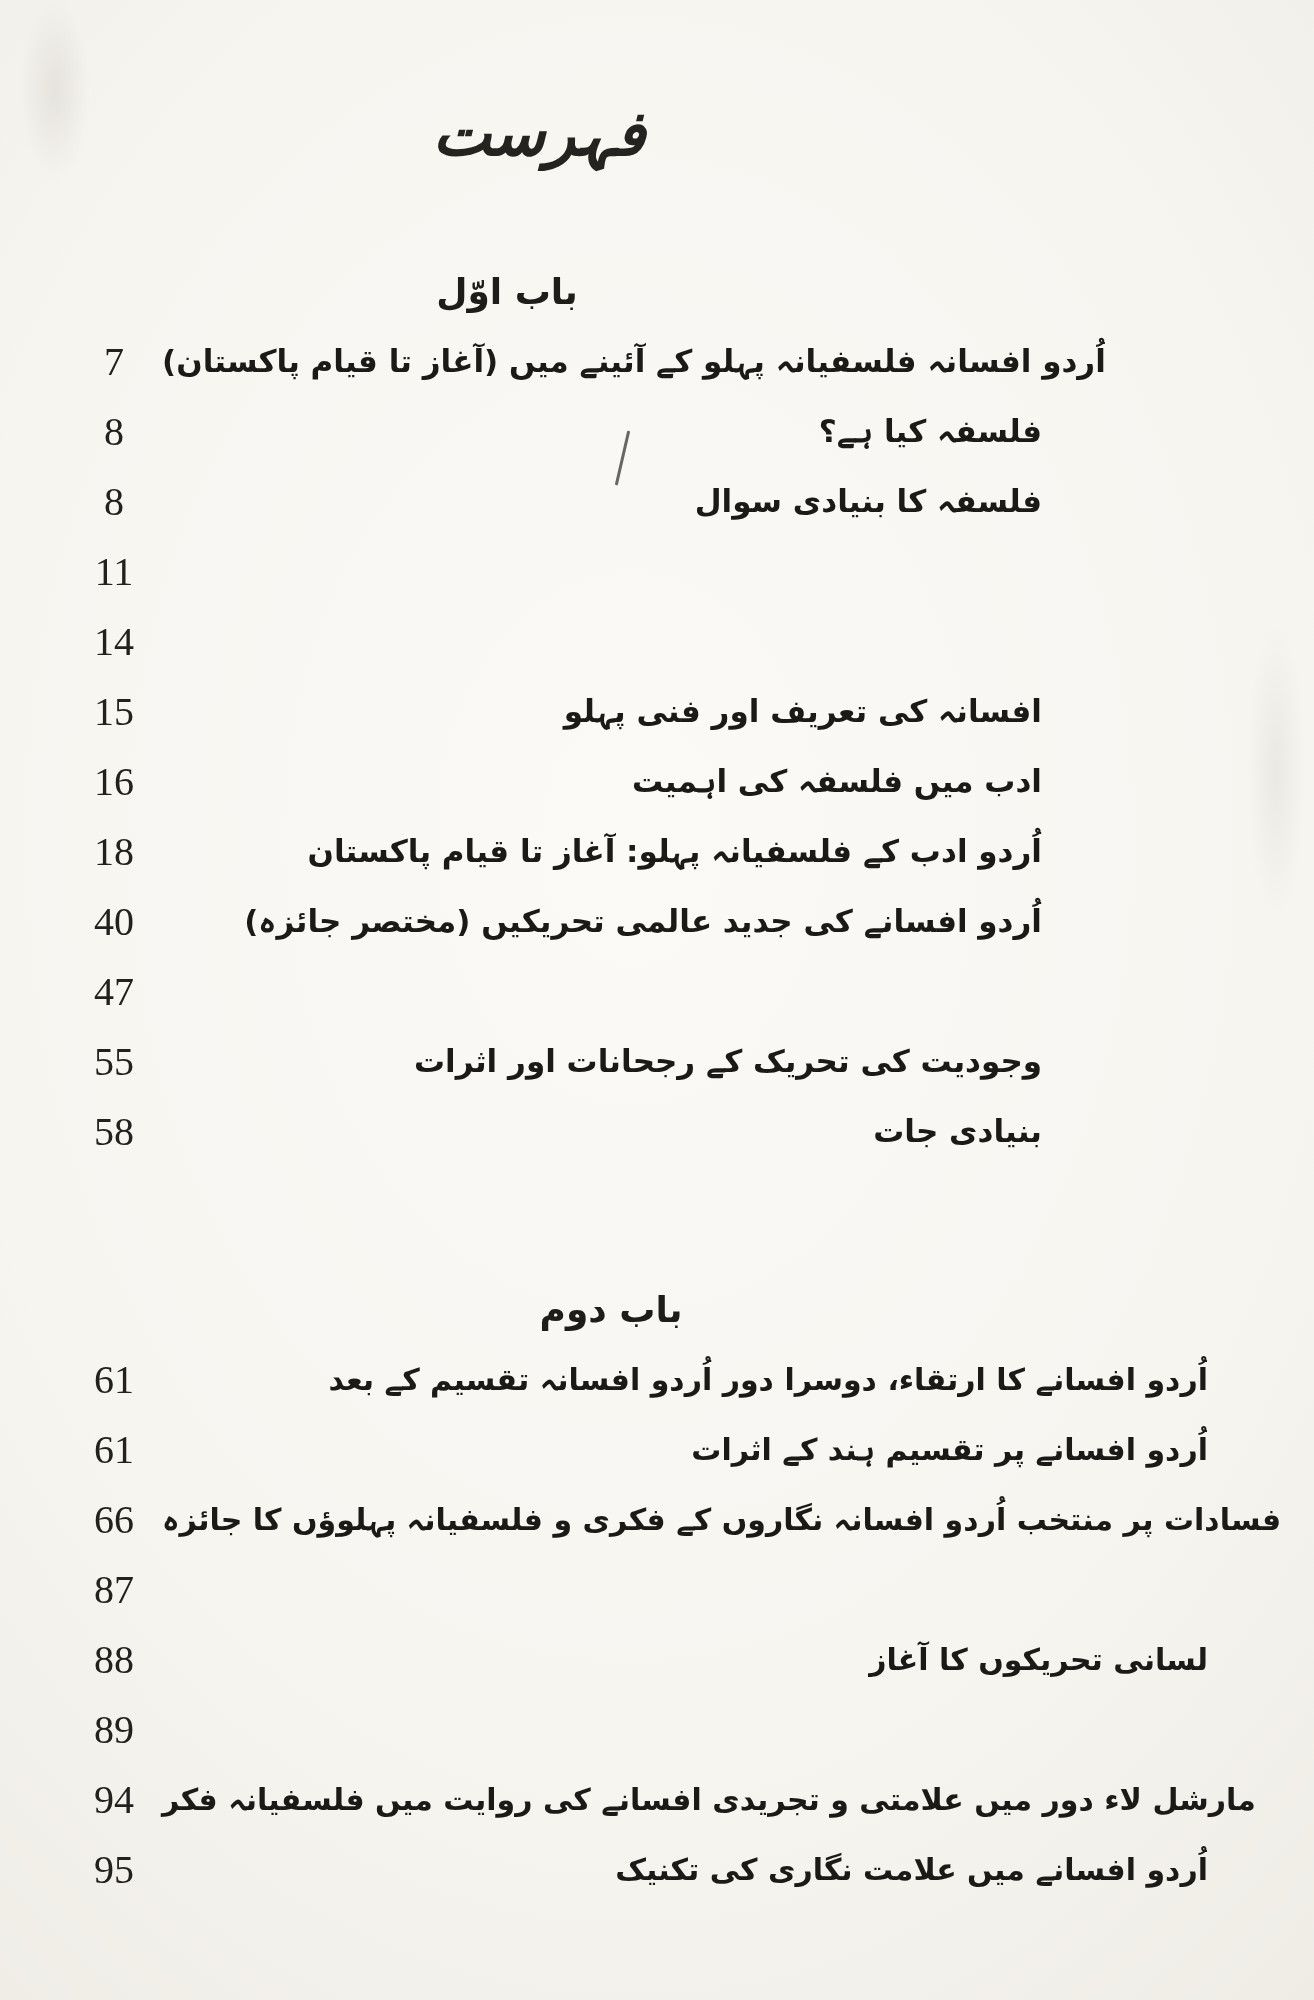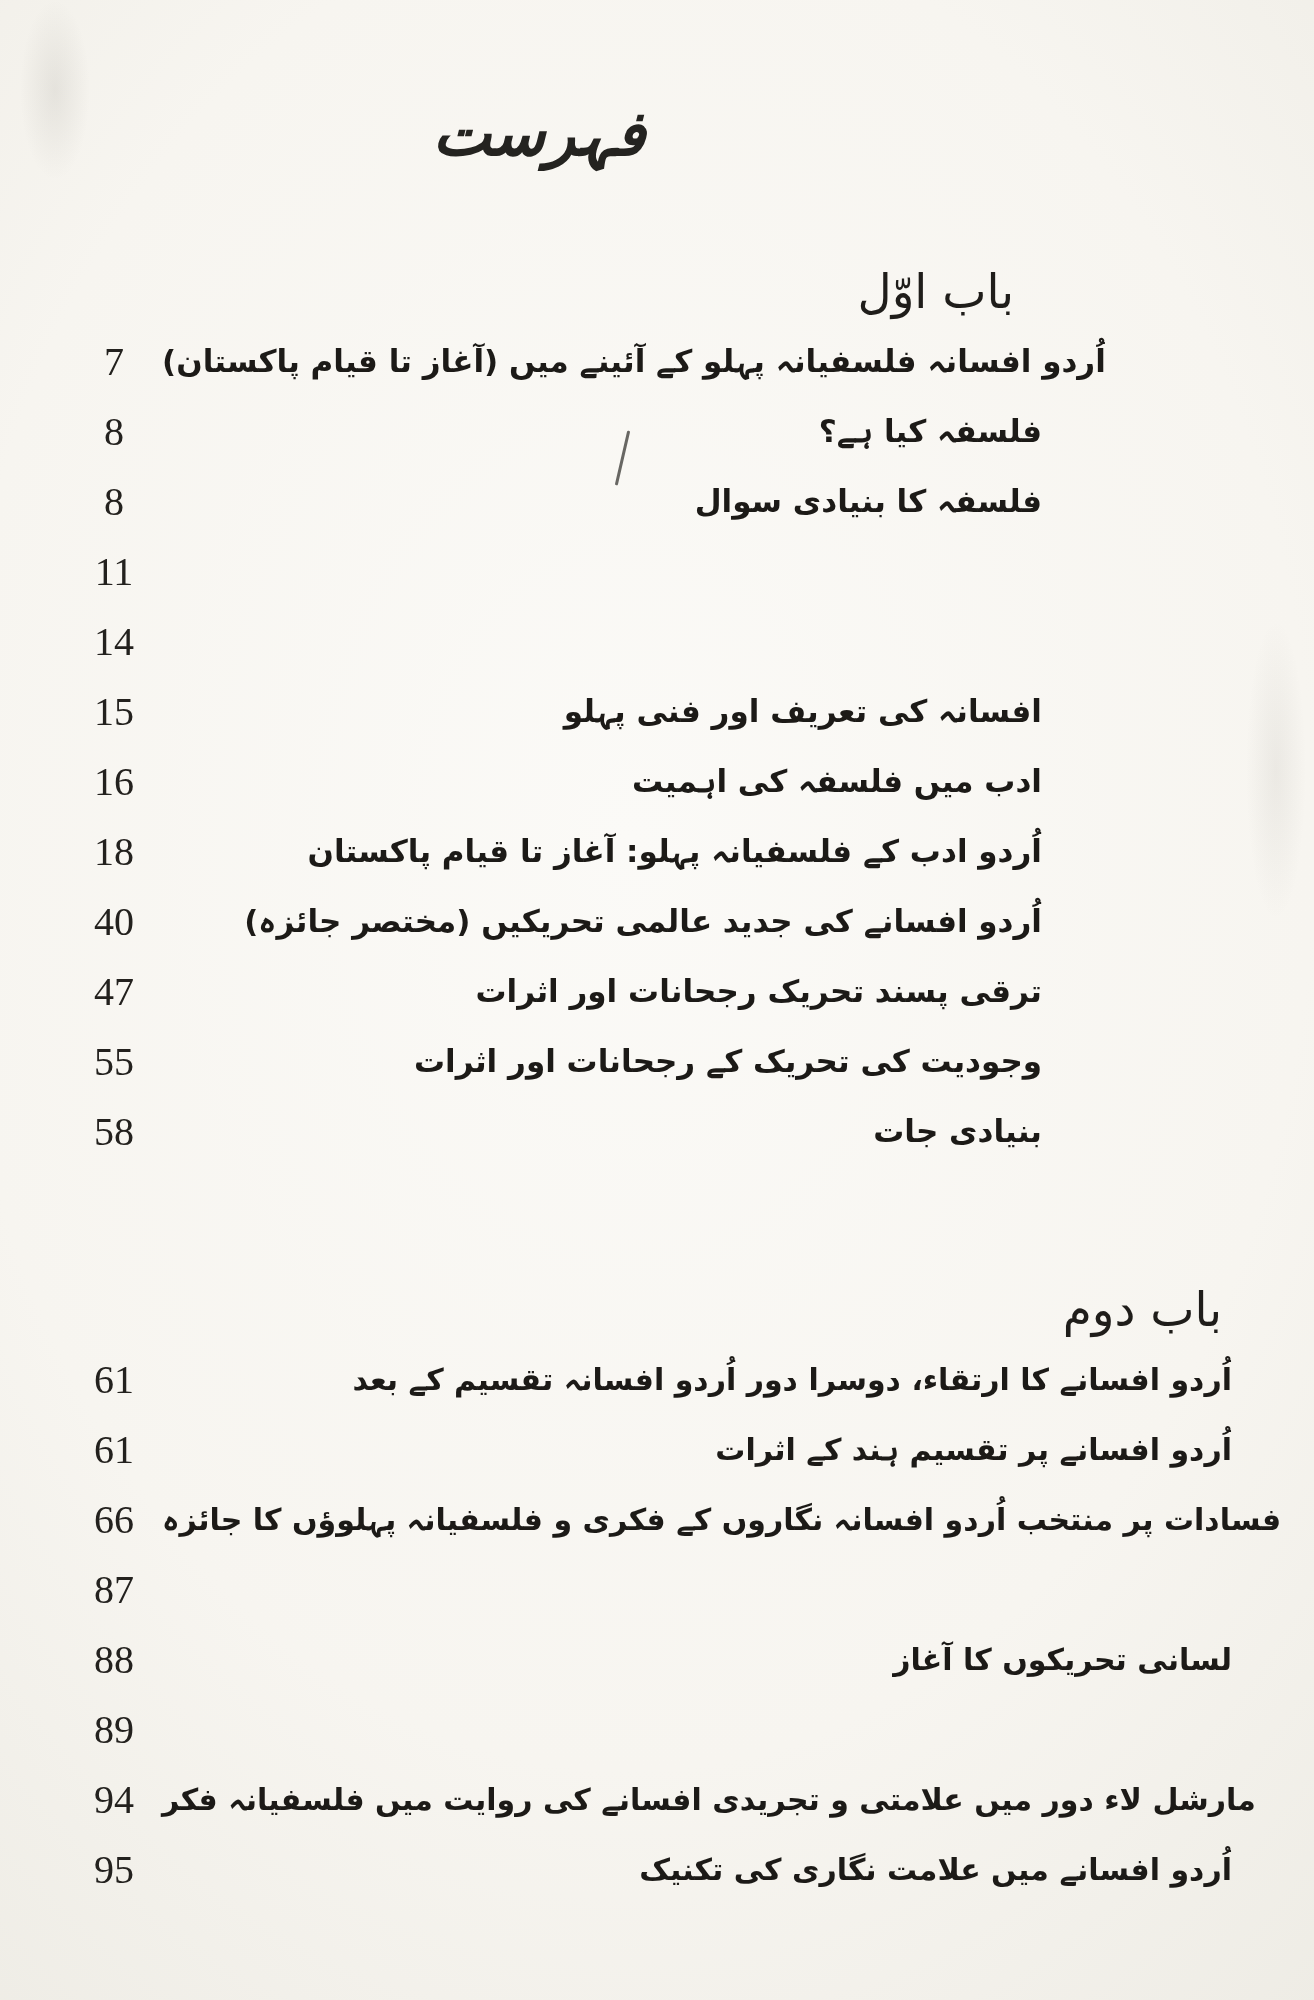--- a/index.html
+++ b/index.html
@@ -18,23 +18,23 @@
     margin-top: 78px;
     text-align: center;
     transform: translateX(-118px);
     font-size: 62px;
     font-weight: bold;
     font-style: italic;
     line-height: 112px;
     color: #242320;
   }
   .chapter-heading {
-    text-align: right;
-    font-size: 47px;
-    font-weight: normal;
+    text-align: center;
+    font-size: 36px;
+    font-weight: bold;
     line-height: 52px;
     color: #1f1d1a;
   }
   .chapter-heading.s1 { margin-top: 76px; padding-right: 300px; }
   .chapter-heading.s2 { margin-top: 118px; padding-right: 92px; }
   .toc-rows { margin-top: 8px; }
   .toc-row {
     height: 70px;
     display: flex;
     align-items: center;
@@ -51,21 +51,21 @@
   .entry-title {
     flex: 1;
     text-align: right;
     direction: rtl;
     unicode-bidi: plaintext;
     font-weight: bold;
     white-space: nowrap;
     color: #1c1a17;
   }
   .sec1 .entry-title { padding-right: 272px; font-size: 31px; }
-  .sec2 .entry-title { padding-right: 82px;  font-size: 30px; }
+  .sec2 .entry-title { padding-right: 106px;  font-size: 30px; }
   .stray-mark {
     position: absolute;
     left: 621px; top: 430px;
     width: 3px; height: 56px;
     background: #44423e;
     border-radius: 3px;
     transform: rotate(13deg);
     opacity: 0.8;
   }
   .smudge {
@@ -117,21 +117,20 @@
     <div class="toc-row">
       <span class="pagenum">18</span>
       <span class="entry-title" dir="rtl">اُردو ادب کے فلسفیانہ پہلو: آغاز تا قیام پاکستان</span>
     </div>
     <div class="toc-row">
       <span class="pagenum">40</span>
       <span class="entry-title" dir="rtl">اُردو افسانے کی جدید عالمی تحریکیں (مختصر جائزہ)</span>
     </div>
     <div class="toc-row">
       <span class="pagenum">47</span>
-      <span class="entry-title" dir="rtl">ترقی پسند تحریک رجحانات اور اثرات</span>
     </div>
     <div class="toc-row">
       <span class="pagenum">55</span>
       <span class="entry-title" dir="rtl">وجودیت کی تحریک کے رجحانات اور اثرات</span>
     </div>
     <div class="toc-row">
       <span class="pagenum">58</span>
       <span class="entry-title" dir="rtl">بنیادی جات</span>
     </div>
   </div>

